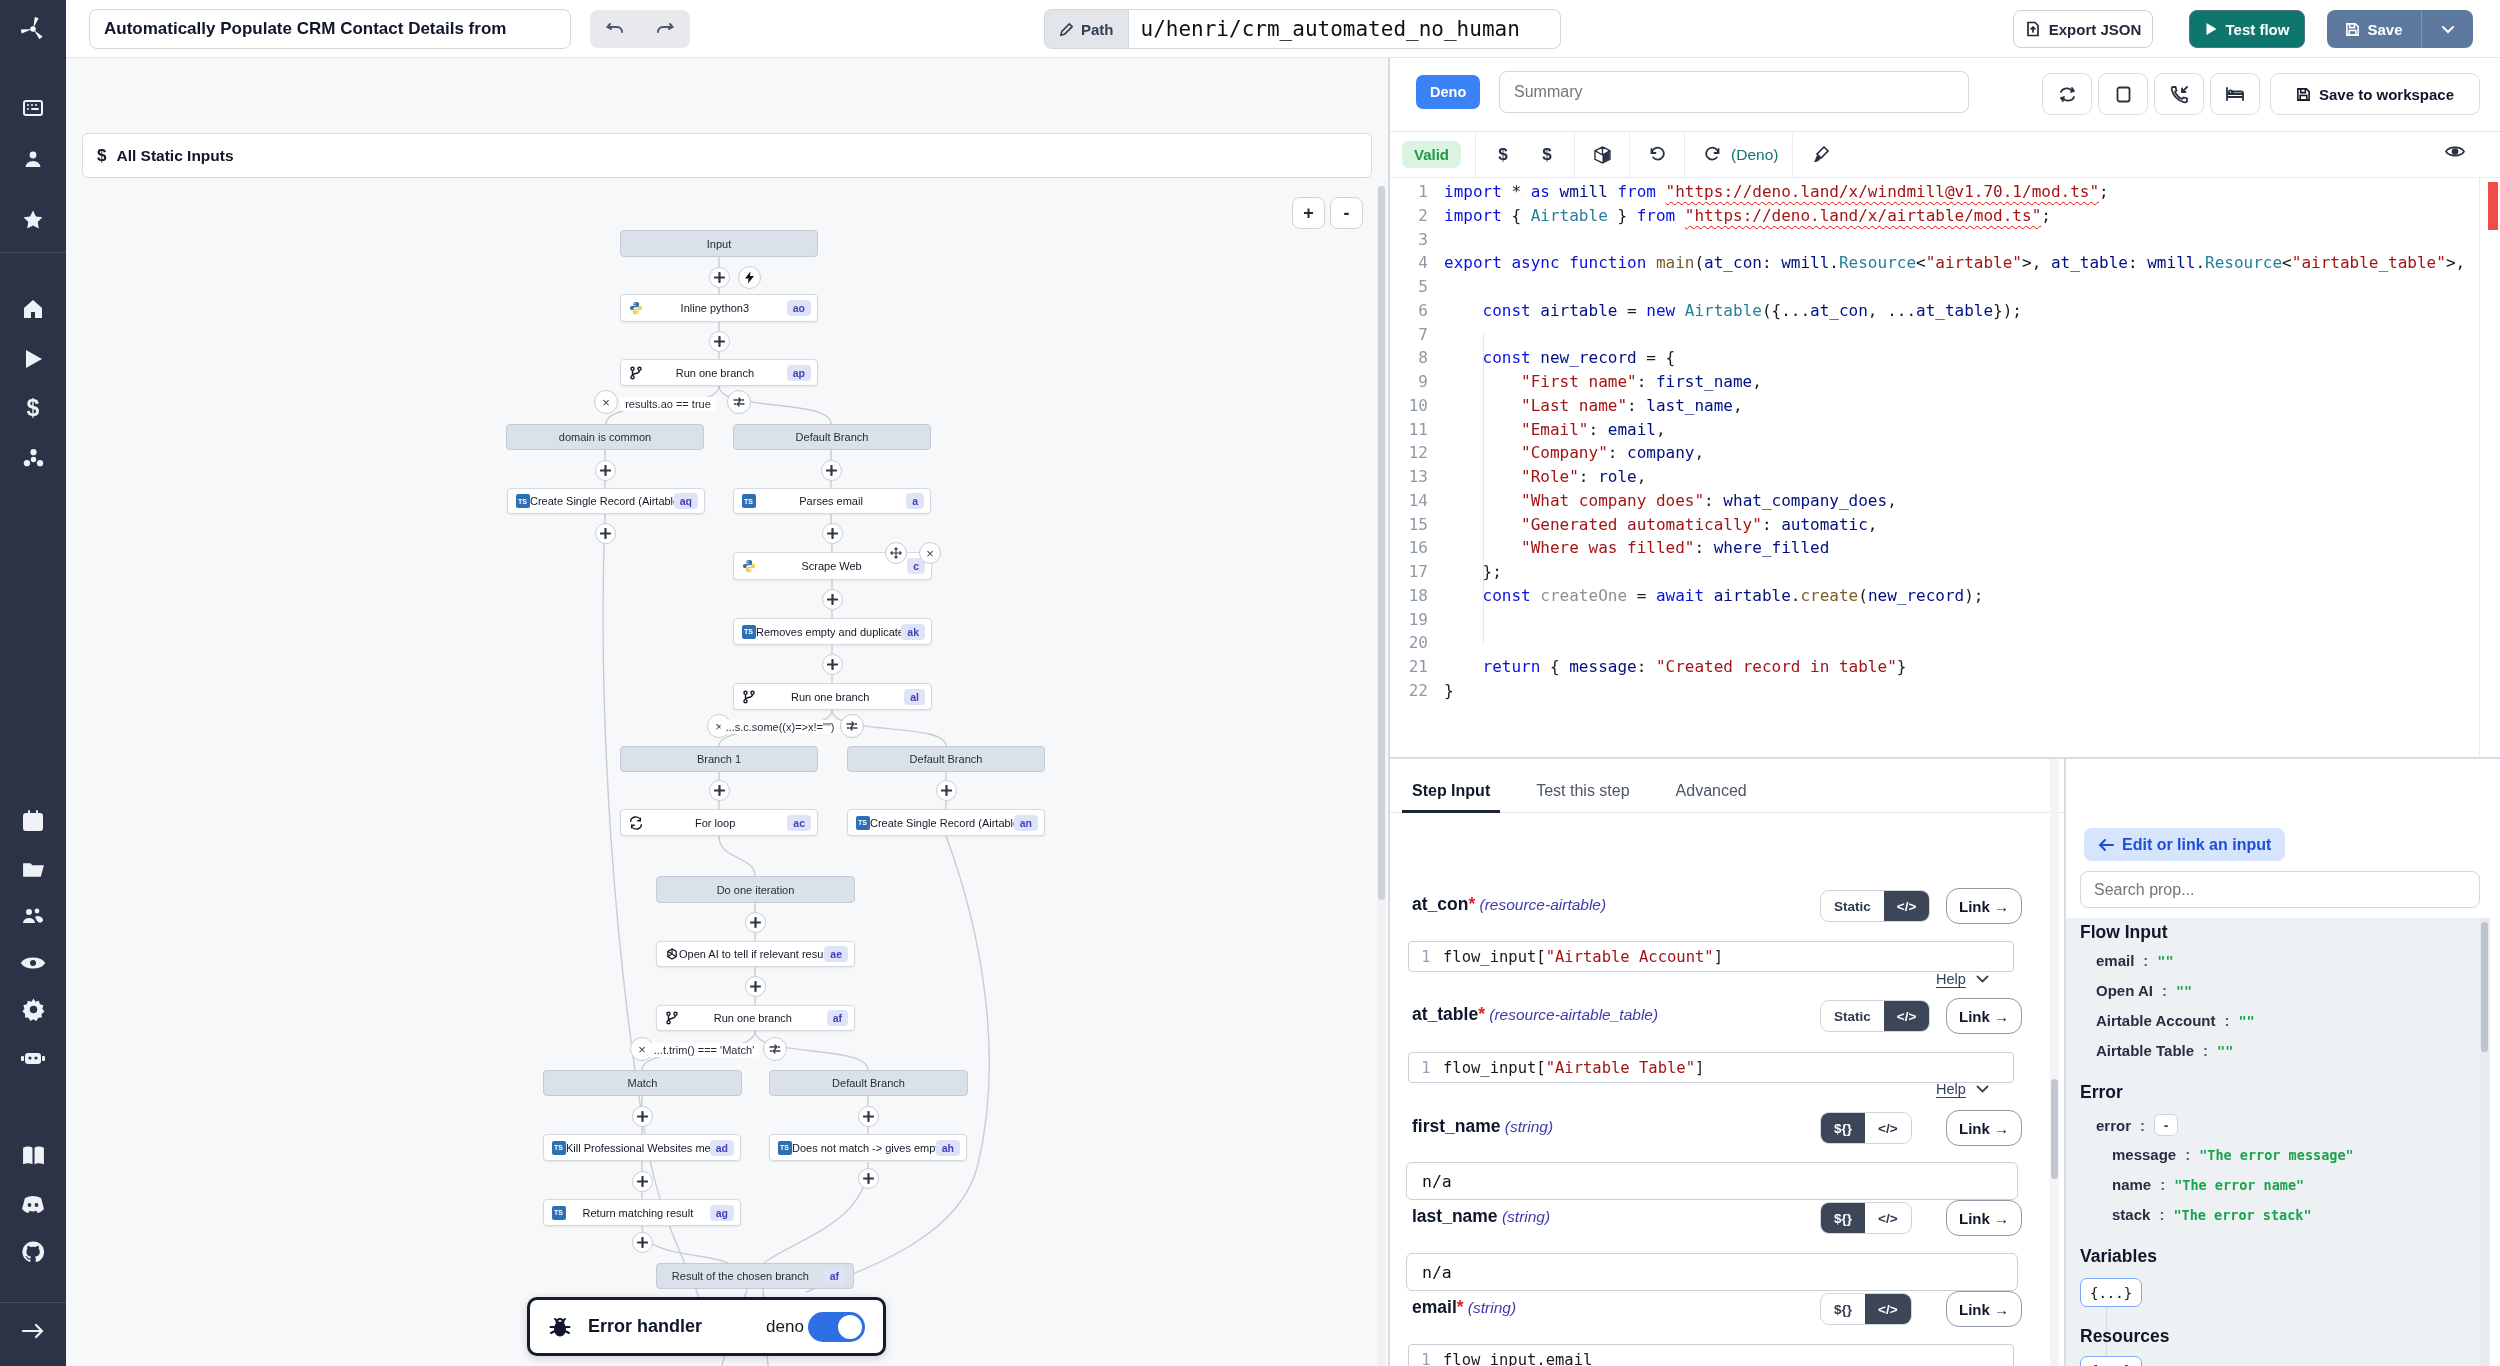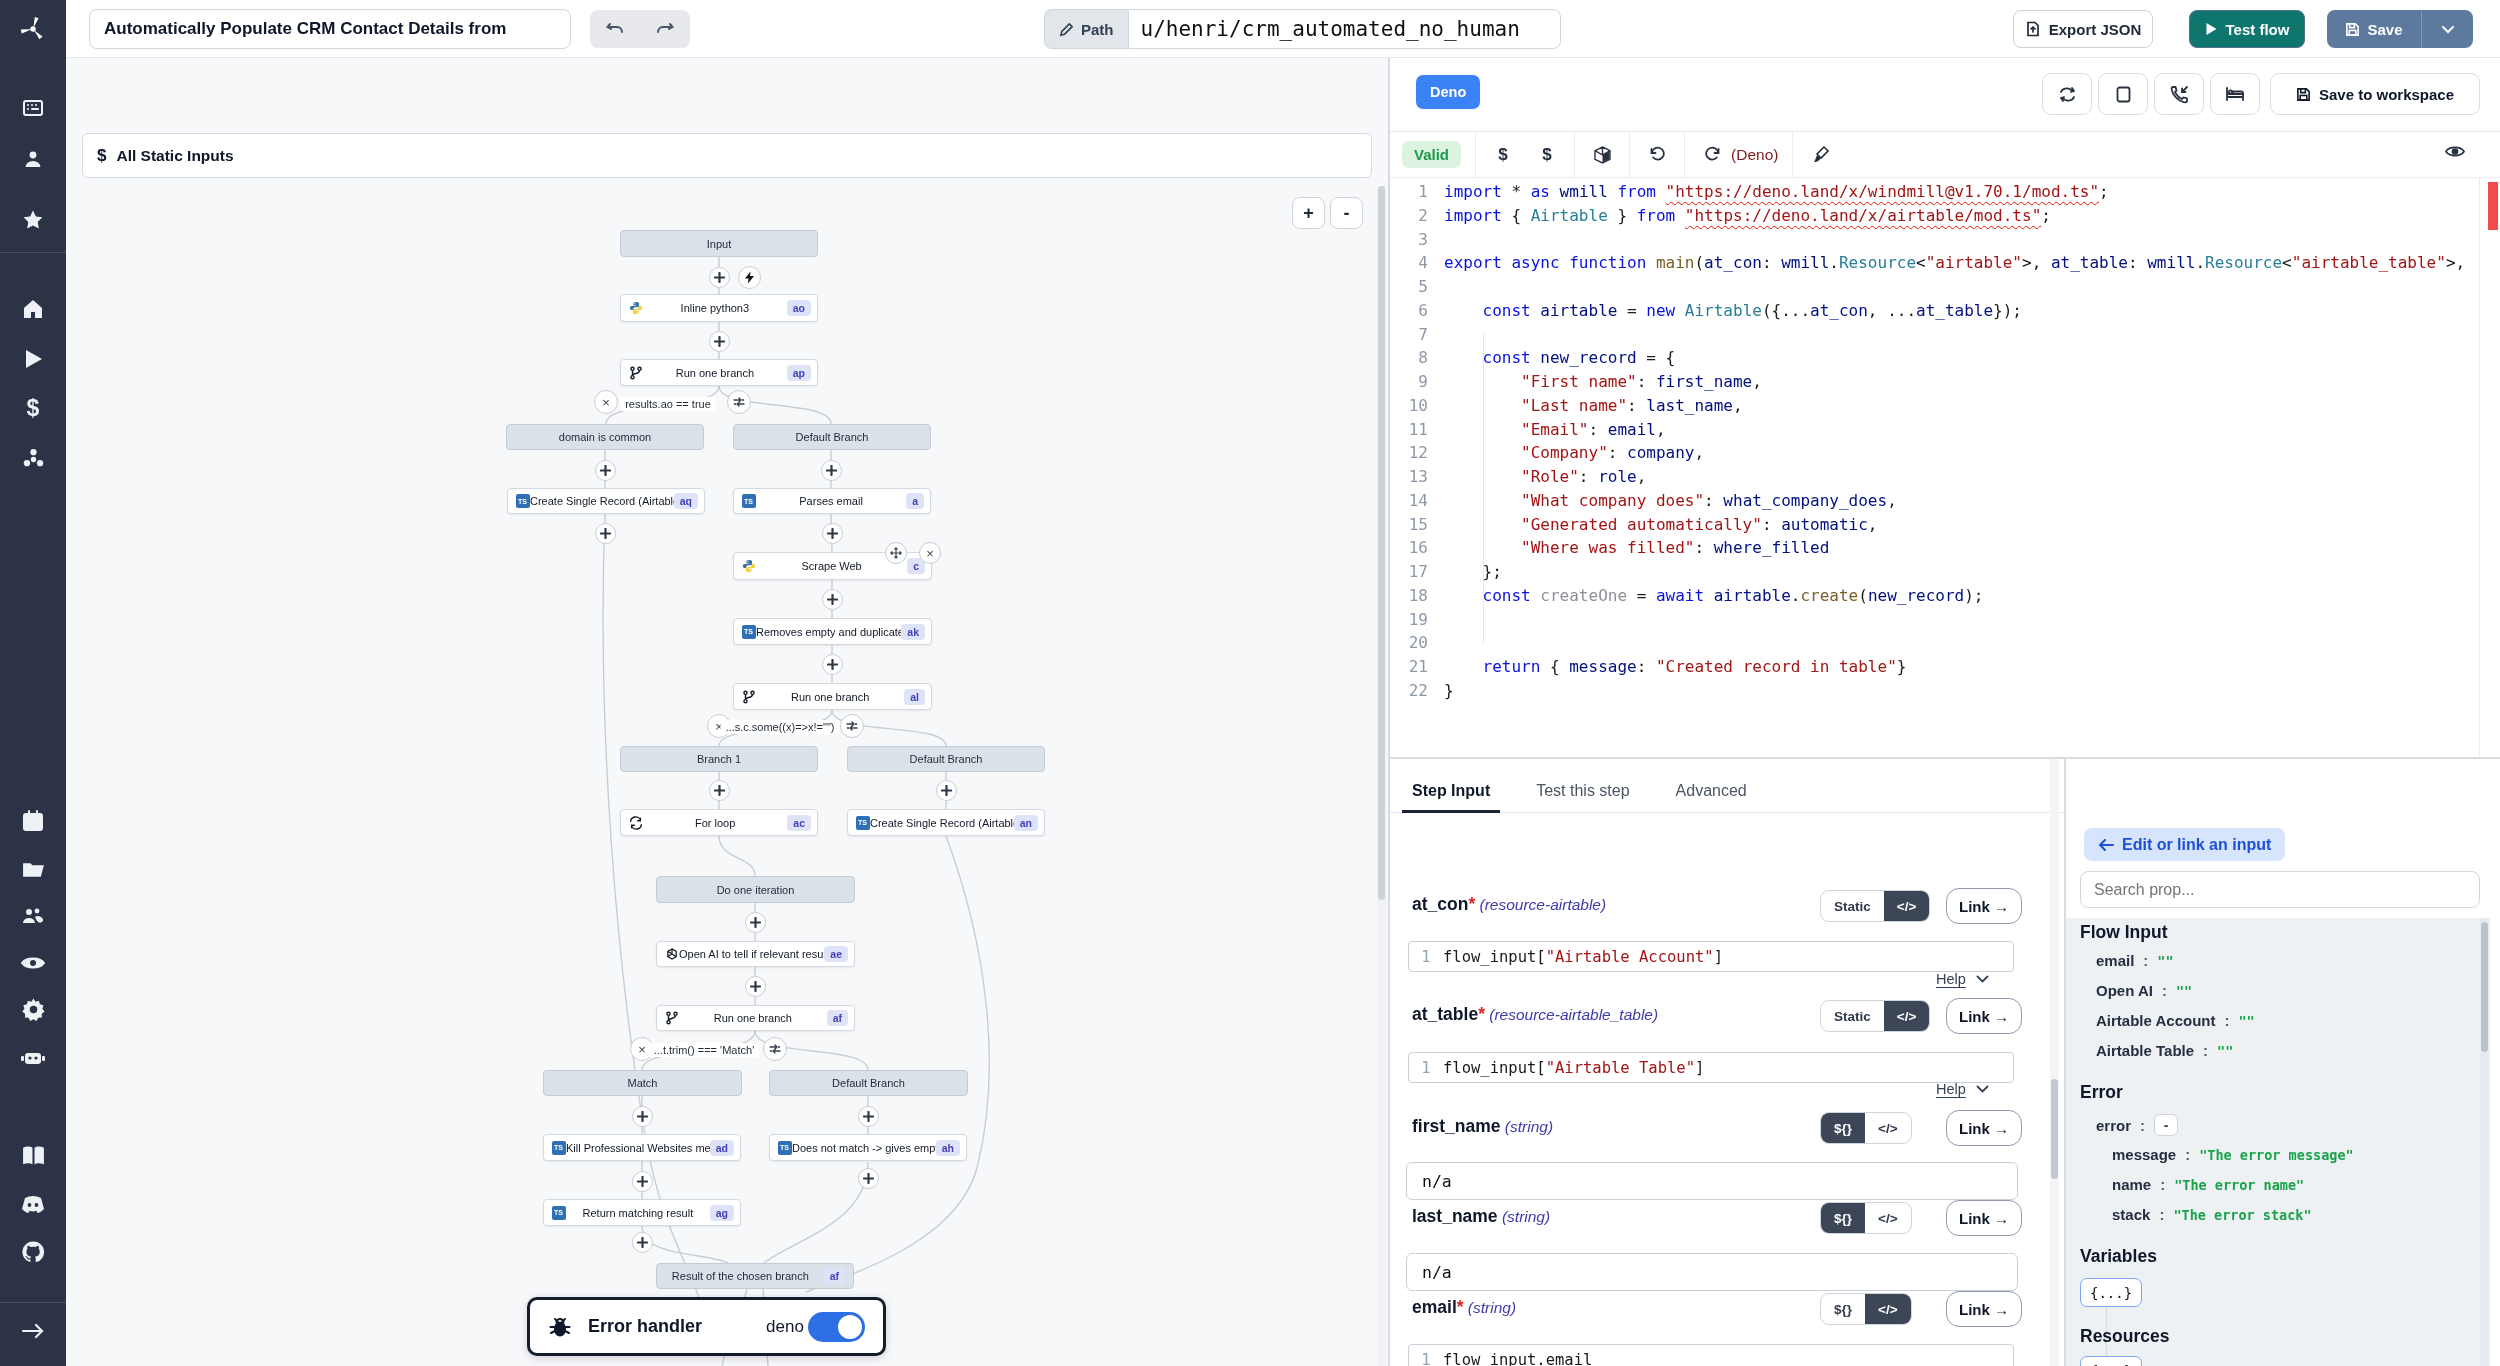--- a/index.html
+++ b/index.html
@@ -85,21 +85,21 @@
     border-radius:9px; display:flex; align-items:center; justify-content:center; }
   #save-ws { position:absolute; left:880px; top:15px; width:210px; height:42px; background:#fff;
     border:1px solid #d9dde2; border-radius:9px; display:flex; align-items:center; justify-content:center;
     gap:8px; font-size:15px; font-weight:600; color:#0f172a; }
   #ed-toolbar { position:absolute; left:0; top:74px; width:1110px; height:46px; border-bottom:1px solid #e9ebee;
     display:flex; align-items:center; }
   #valid-badge { margin-left:12px; height:27px; padding:0 12px; background:#dcf3e2; color:#1d9a49;
     border-radius:7px; font-size:15px; font-weight:600; display:flex; align-items:center; }
   .tb-sep { width:1px; height:44px; background:#e9ebee; margin:0 14px; }
   .tb-ic { display:flex; align-items:center; justify-content:center; width:26px; color:#273142; }
-  #deno-run { color:#7f1d1d; font-size:15.5px; margin-left:6px; }
+  #deno-run { color:#0f766e; font-size:15.5px; margin-left:6px; }
   #tb-eye { position:absolute; right:32px; top:12px; }
   #code-area { position:absolute; left:0; top:120px; width:1110px; height:580px; overflow:hidden; }
   .gut { position:absolute; width:32px; text-align:right; font-size:16px; color:#8d99a6;
     font-family:"DejaVu Sans Mono",monospace; left:6px; }
   .cl { position:absolute; left:54px; white-space:pre; font-size:16px;
     font-family:"DejaVu Sans Mono",monospace; color:#111; }
   .k { color:#0911e0; } .s { color:#a31515; } .t { color:#267f99; } .v { color:#001080; }
   .f { color:#795e26; } .g { color:#8c9096; } .p { color:#1b1b1b; }
   .su { text-decoration:underline wavy #e51400 1px; text-underline-offset:4px; }
   #indent-guide { position:absolute; left:93px; top:156px; width:1px; height:310px; background:#e4e7ea; }
@@ -680,20 +680,21 @@
     </div>
     <div id="flow-scroll">
         <div id="flow-thumb"></div>
       </div>
   </main>
   <div id="vdiv1"></div>
 
   <section id="editor">
     <div id="ed-header">
       <div id="deno-badge">Deno</div>
+      <input id="summary-input" placeholder="Summary" style="">
       <div class="hd-iconbtn" style="left:652px">
         <svg width="19" height="17" viewBox="0 0 19 17" fill="none" stroke="#273142" stroke-width="1.8" stroke-linecap="round">
             <path d="M3 6 a6 5 0 0 1 11 -1 l2 0 M16 5 l-2 -3 M16 5 l-3 1"></path>
             <path d="M16 11 a6 5 0 0 1 -11 1 l-2 0 M3 12 l2 3 M3 12 l3 -1"></path>
           </svg>
       </div>
       <div class="hd-iconbtn" style="left:708px">
         <svg width="15" height="17" viewBox="0 0 15 17" fill="none" stroke="#273142" stroke-width="1.8">
             <rect x="1.5" y="1.5" width="12" height="14" rx="2"></rect>
           </svg>

